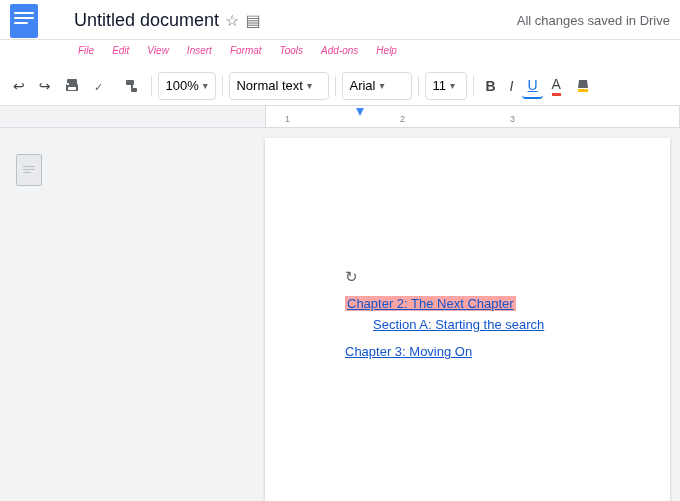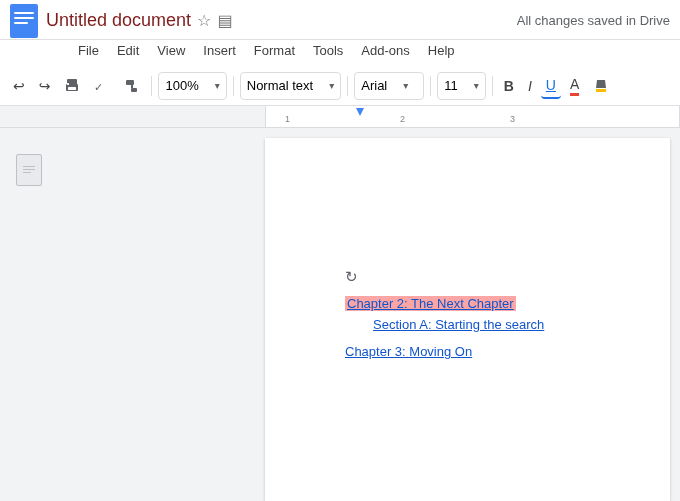--- a/index.html
+++ b/index.html
@@ -25,22 +25,23 @@
       flex-direction: column;
       flex: 1;
     }
     .doc-title-row {
       display: flex;
       align-items: center;
       gap: 6px;
     }
     .doc-title {
       font-size: 18px;
-      color: #7f1d1d;
+      color: #0f172a;
       font-weight: 400;
+      margin-left: 28px;
     }
     .title-icon {
       color: #757575;
       font-size: 16px;
       cursor: pointer;
     }
     .saved-status {
       font-size: 13px;
       color: #5f6368;
       margin-left: auto;
@@ -50,26 +51,27 @@
     
     .menu-bar {
       display: flex;
       align-items: center;
       background: #fff;
       padding: 0 10px 6px 70px;
       height: 26px;
       gap: 2px;
     }
     .menu-item {
-      font-size: 13px;
-      color: #404040;
+      font-size: 10px;
+      color: #ec4899;
       padding: 2px 8px;
       border-radius: 4px;
       cursor: pointer;
       white-space: nowrap;
+      font-style: italic;
     }
 
     
     .toolbar {
       display: flex;
       align-items: center;
       background: #fff;
       padding: 4px 8px;
       height: 40px;
       border-bottom: 1px solid #e0e0e0;
@@ -95,21 +97,21 @@
     }
     .toolbar-select {
       display: flex;
       align-items: center;
       border: 1px solid #dadce0;
       border-radius: 4px;
       padding: 3px 6px;
       cursor: pointer;
       font-size: 13px;
       background: #fff;
-      gap: 16px;
+      gap: 4px;
       height: 28px;
     }
     .chevron { font-size: 10px; color: #5f6368; }
     .zoom-select { min-width: 58px; }
     .style-select { min-width: 100px; }
     .font-select { min-width: 70px; }
     .size-select { min-width: 42px; }
 
     .bold-btn { font-weight: bold; }
     .italic-btn { font-style: italic; }

